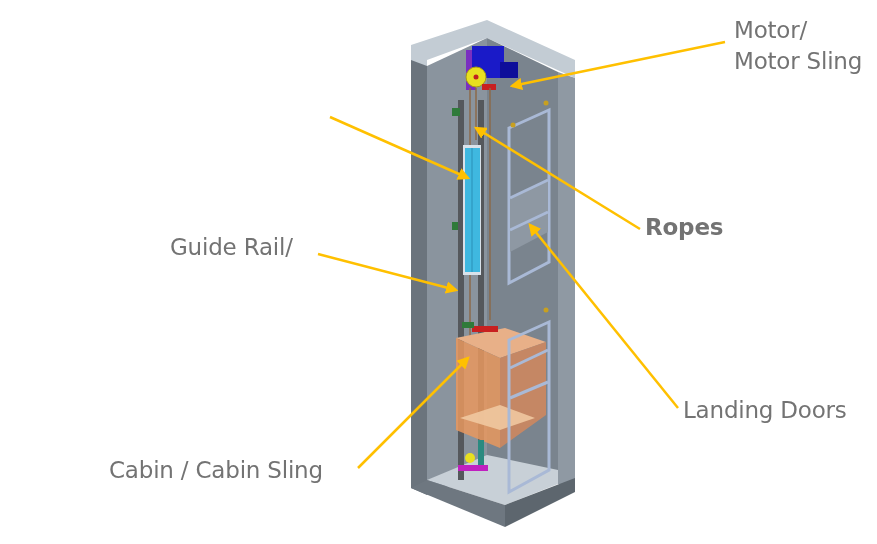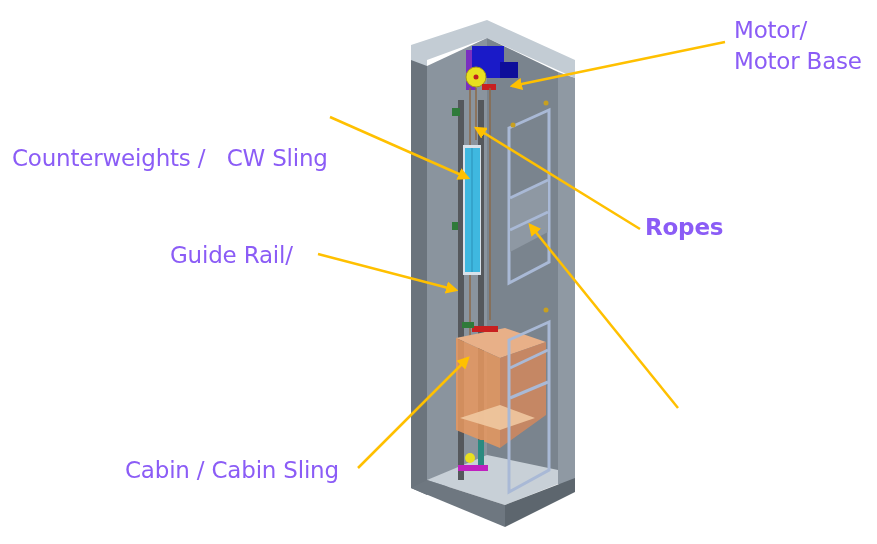--- a/index.html
+++ b/index.html
@@ -1,18 +1,18 @@
 <!DOCTYPE html>
 <html><head>
 <meta charset="utf-8">
 <style>
   html, body { margin: 0; padding: 0; background: #ffffff; }
   body { width: 877px; height: 544px; position: relative; overflow: hidden; font-family: "DejaVu Sans", "Liberation Sans", sans-serif; }
   #stage { position: absolute; left: 0; top: 0; width: 877px; height: 544px; }
-  .label { position: absolute; color: #8b5cf6; font-size: 23px; line-height: 31px; white-space: nowrap; letter-spacing: -0.2px; }
+  .label { position: absolute; color: #737373; font-size: 23px; line-height: 31px; white-space: nowrap; letter-spacing: -0.2px; }
 </style>
 </head>
 <body>
 
 <div id="stage">
   <svg width="877" height="544" viewBox="0 0 877 544">
 
     <g>
 
       <polygon points="411,45 487,20 575,60 575,78 487,38 427,60 427,72 411,66" fill="#C3CCD4"></polygon>
@@ -98,27 +98,27 @@
       <line x1="640" y1="229" x2="476" y2="128" marker-end="url(#ah)"></line>
       <line x1="318" y1="254" x2="456" y2="290" marker-end="url(#ah)"></line>
       <line x1="678" y1="408" x2="530" y2="225" marker-end="url(#ah)"></line>
       <line x1="358" y1="468" x2="468" y2="358" marker-end="url(#ah)"></line>
     </g>
   </svg>
 
   
   <div class="label" style="left:734px; top:15px;">
     <div>Motor/</div>
-    <div>Motor Base</div>
-  </div>
-  <div class="label" style="left:12px; top:81px; white-space:pre;">
-    <div>Counterweights /   CW Sling</div>
+    <div>Motor Sling</div>
   </div>
   <div class="label" style="left:645px; top:212px;font-weight:bold;">
     <div>Ropes</div>
   </div>
-  <div class="label" style="left:170px; top:240px;">
+  <div class="label" style="left:170px; top:232px;">
     <div>Guide Rail/</div>
   </div>
-  <div class="label" style="left:125px; top:455px;">
+  <div class="label" style="left:683px; top:395px;">
+    <div>Landing Doors</div>
+  </div>
+  <div class="label" style="left:109px; top:455px;">
     <div>Cabin / Cabin Sling</div>
   </div>
 </div>
 
 </body></html>

